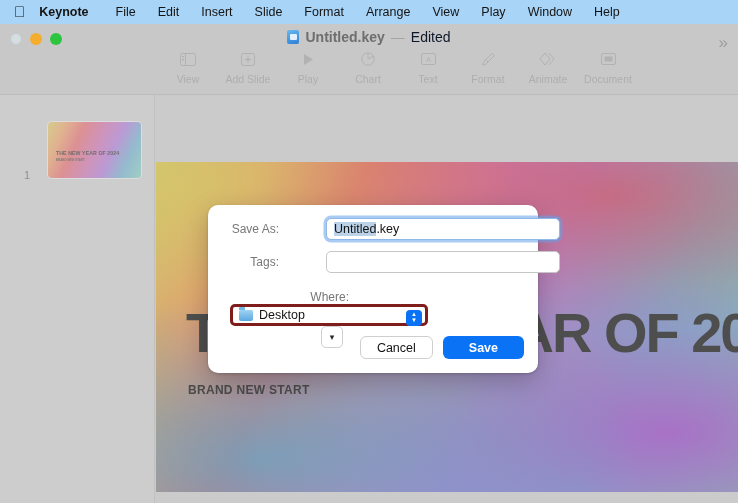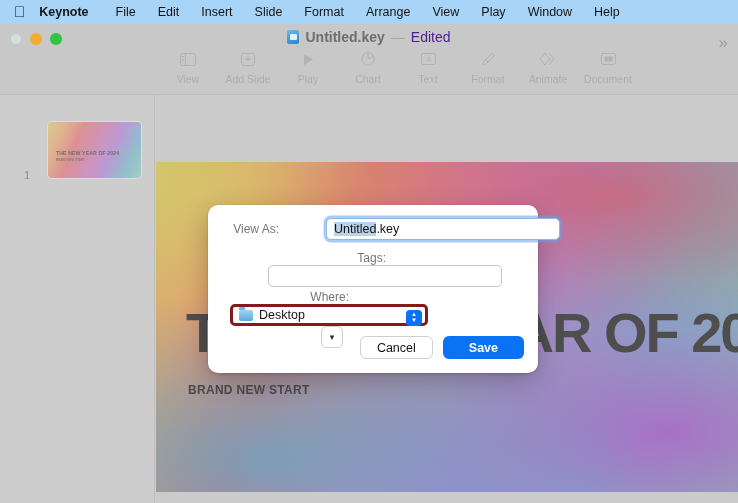--- a/index.html
+++ b/index.html
@@ -73,21 +73,21 @@
     flex: 0 0 auto;
   }
   .doc-icon::after {
     content: ""; position: absolute;
     left: 2.5px; top: 4px; width: 7px; height: 6px;
     background: rgba(255,255,255,.85);
     border-radius: 1px;
   }
   .doc-name { font-weight: bold; color: #6e6e6e; }
   .doc-dash { color: #a5a5a5; }
-  .doc-state { color: #4c1d95; }
+  .doc-state { color: #0f172a; }
 
   .toolbar {
     position: absolute; left: 158px; top: 26px;
     width: 540px; height: 45px;
     display: flex; align-items: flex-start;
   }
   .tb-item {
     width: 60px;
     display: flex; flex-direction: column; align-items: center;
     gap: 5px;
@@ -191,21 +191,21 @@
     background: #ffffff;
     border-radius: 10px;
     box-shadow: 0 8px 26px rgba(0,0,0,.22), 0 1px 3px rgba(0,0,0,.18);
     z-index: 40;
   }
   .field-row {
     position: absolute;
     display: flex; align-items: center;
   }
   .row-saveas { left: 22px; top: 13px; }
-  .row-tags   { left: 22px; top: 46px; flex-direction: column; }
+  .row-tags   { left: 22px; top: 46px; }
   .row-where  { left: 22px; top: 85px; flex-direction: column; }
 
   .field-label {
     width: 58px; text-align: right;
     font-size: 12px; color: #777777;
     padding-right: 9px;
     white-space: nowrap;
   }
   .text-input {
     width: 234px; height: 22px;
@@ -421,21 +421,21 @@
   <div class="canvas">
     <div class="slide">
       <div class="slide-title">THE NEW YEAR OF 2024</div>
       <div class="slide-sub">BRAND NEW START</div>
     </div>
   </div>
 
   <div class="sheet">
 
     <div class="field-row row-saveas">
-      <div class="field-label">View As:</div>
+      <div class="field-label">Save As:</div>
       <div class="text-input focused">
         <span class="sel">Untitled</span>
           <span>.key</span>
       </div>
     </div>
 
     <div class="field-row row-tags">
       <div class="field-label">Tags:</div>
       <div class="text-input" placeholder=""></div>
     </div>

